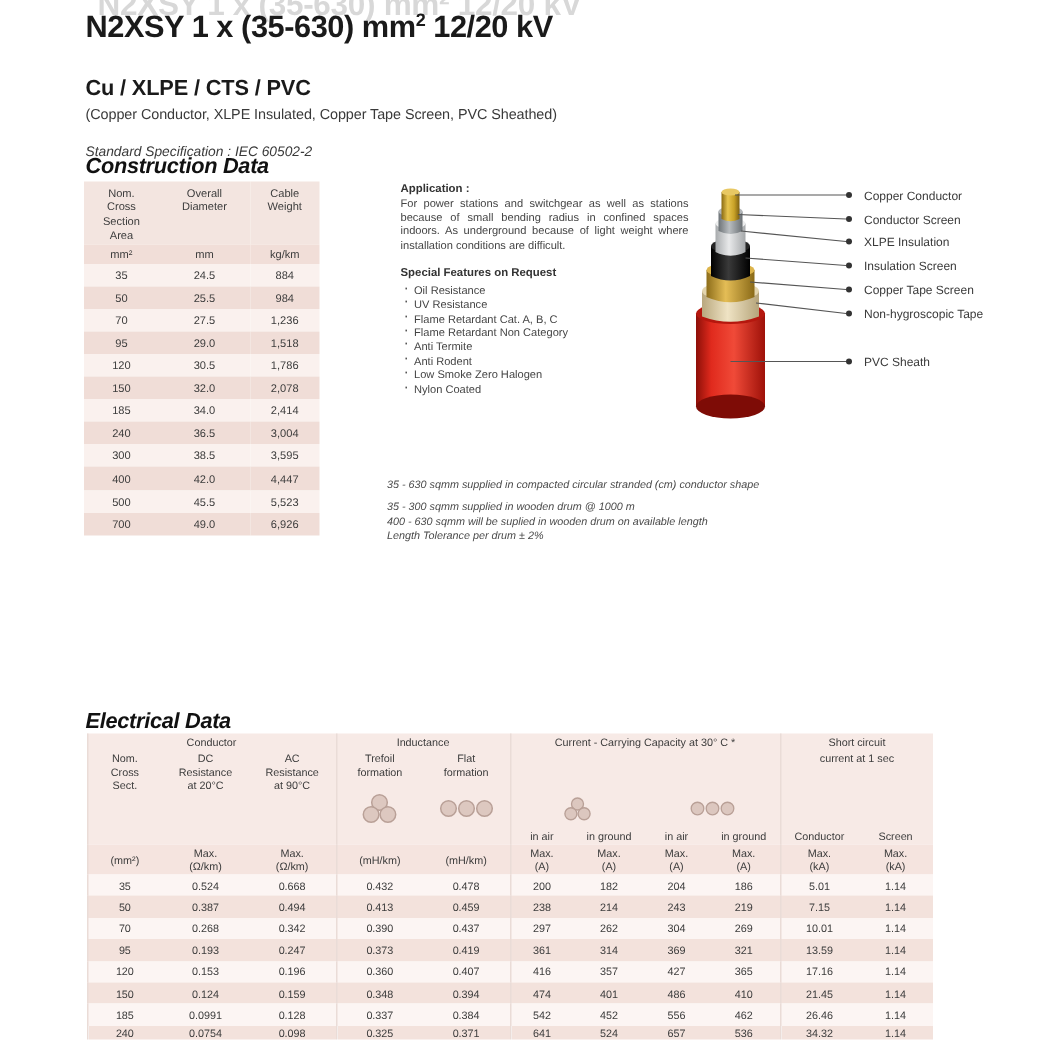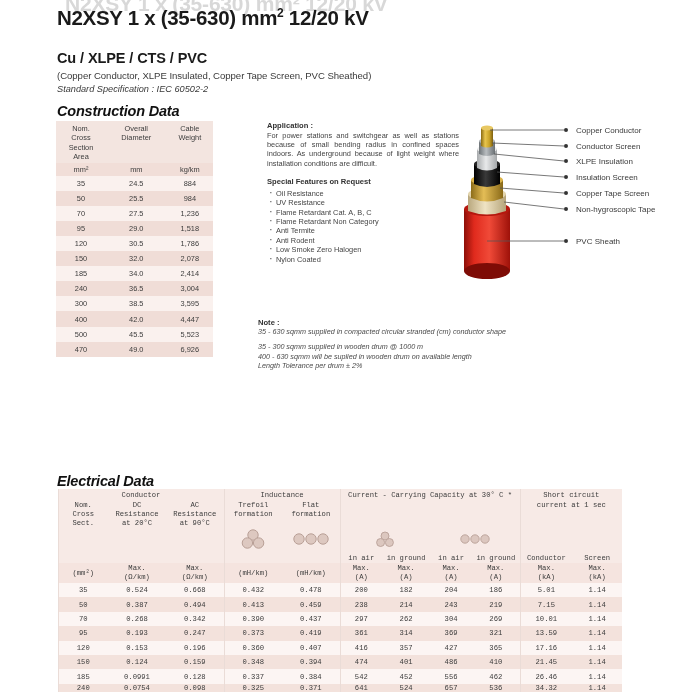--- a/index.html
+++ b/index.html
@@ -27,21 +27,21 @@
   .title sup { font-size: 12px; vertical-align: super; }
   .subtitle {
     position: relative; margin-top: 20px;
     font-size: 14.5px; font-weight: bold; letter-spacing: -.1px; color: #1a1a1a;
   }
   .desc {
     position: relative; margin-top: 4px;
     font-size: 9.6px; color: #3a3a3a; letter-spacing: -.05px;
   }
   .spec {
-    position: relative; margin-top: 3px;
+    position: relative; margin-top: 14px;
     font-size: 9.2px; font-style: italic; color: #3a3a3a;
   }
 
   
   .section-title {
     position: absolute;
     font-size: 14.5px; font-weight: bold; font-style: italic;
     color: #111; letter-spacing: -.2px;
   }
   #sec-construction { left: 57px; top: 103px; }
@@ -84,21 +84,21 @@
   }
   .gap6 { height: 6px; }
 
   
   .cable { position: absolute; left: 452px; top: 116px; width: 245px; height: 180px; }
 
   
   .etable {
     position: absolute; left: 30px; top: 489px;
     width: 640px; border-collapse: collapse;
-    font-size: 7.2px; color: #3c3c3c; table-layout: fixed; font-family: Liberation Mono, monospace;
+    font-size: 7.2px; color: #3c3c3c; table-layout: fixed;
   }
   .etable td { text-align: center; font-weight: normal; padding: 0; vertical-align: middle; }
   .etable .grp td { background: #f7eae6; height: 11px; }
   .etable .sub td { background: #f7eae6; line-height: 9px; vertical-align: top; padding-top: 1px; }
   .etable .icons td { background: #f7eae6; height: 22px; }
   .etable .inair td { background: #f7eae6; height: 11px; }
   .etable .units td { background: #f5e4df; height: 20px; line-height: 9px; }
   .etable .drow td { height: 14.4px; }
   .etable .drow.odd  td { background: #fcf5f3; }
   .etable .drow.even td { background: #f3e2dc; }
@@ -196,21 +196,21 @@
           <td>400</td>
           <td>42.0</td>
           <td>4,447</td>
         </tr>
         <tr class="drow odd">
           <td>500</td>
           <td>45.5</td>
           <td>5,523</td>
         </tr>
         <tr class="drow even">
-          <td>470</td>
+          <td>700</td>
           <td>49.0</td>
           <td>6,926</td>
         </tr>
       </tbody>
   </table>
 
   <div class="appbox">
     <div class="blk-head">Application :</div>
     <div class="blk-body">For power stations and switchgear as well as stations because of small bending radius in confined spaces indoors. As underground because of light weight where installation conditions are difficult.</div>
     <div style="height:9px"></div>
@@ -221,21 +221,20 @@
         <li>Flame Retardant Cat. A, B, C</li>
         <li>Flame Retardant Non Category</li>
         <li>Anti Termite</li>
         <li>Anti Rodent</li>
         <li>Low Smoke Zero Halogen</li>
         <li>Nylon Coated</li>
       </ul>
   </div>
 
   <div class="notebox">
-    <div class="blk-head">Note :</div>
     <div class="note-line">35 - 630 sqmm supplied in compacted circular stranded (cm) conductor shape</div>
     <div class="gap6"></div>
     <div class="note-line">35 - 300 sqmm supplied in wooden drum @ 1000 m</div>
     <div class="note-line">400 - 630 sqmm will be suplied in wooden drum on available length</div>
     <div class="note-line">Length Tolerance per drum ± 2%</div>
   </div>
 
   <div class="cable">
     <svg width="245" height="180" viewBox="0 0 245 180">
       <defs>

